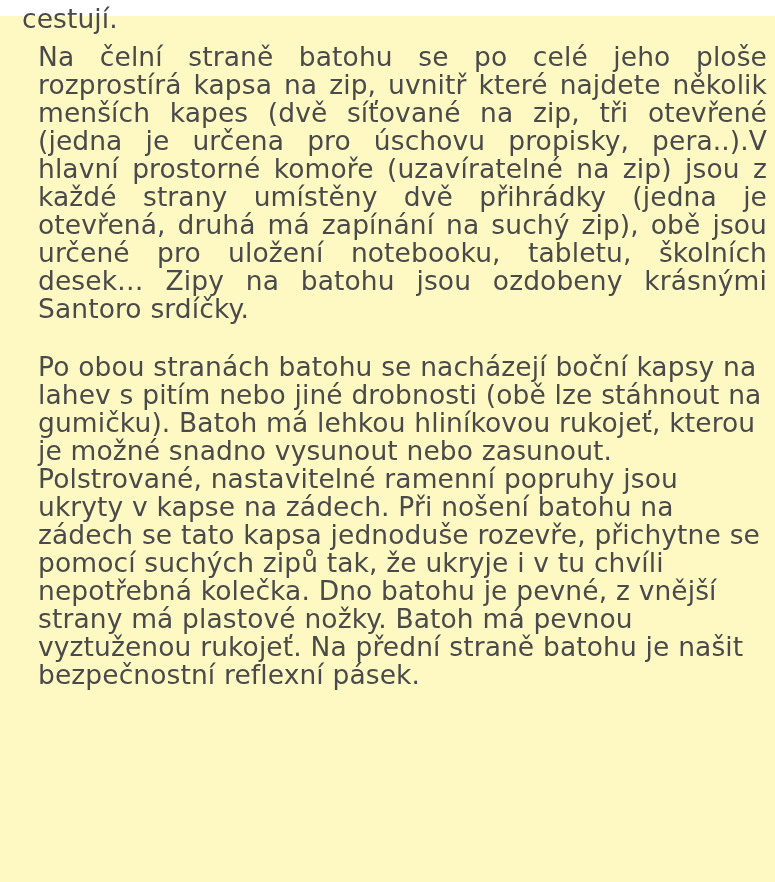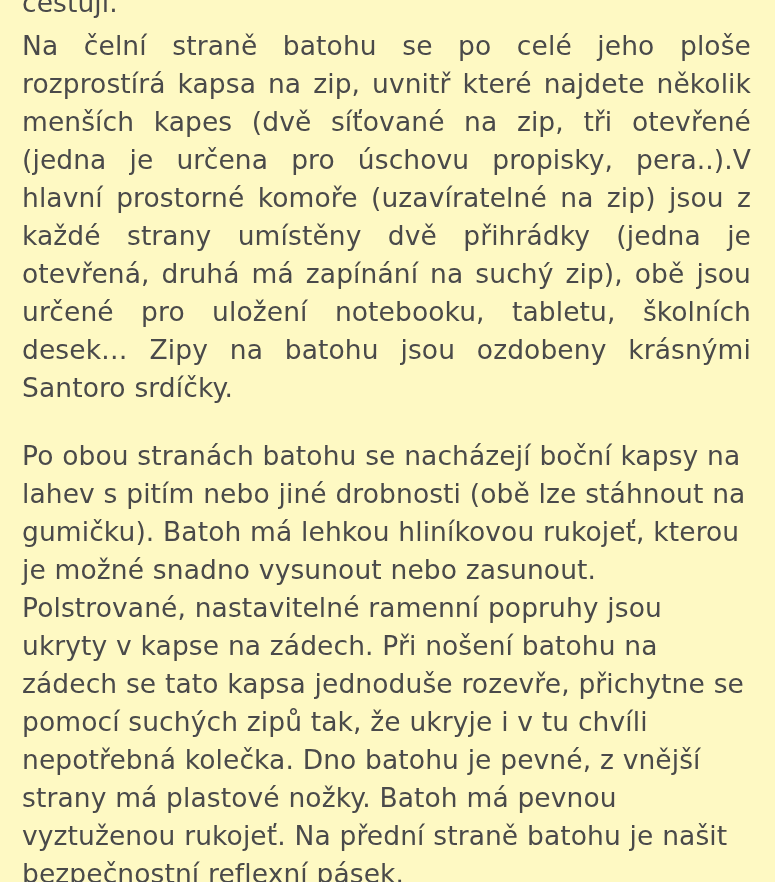--- a/index.html
+++ b/index.html
@@ -27,25 +27,25 @@
     left: 22px;
     width: 711px;
     color: #4a4a4a;
     font-size: 26.5px;
     line-height: 37px;
     letter-spacing: 0.1px;
   }
   .para {
     color: #4a4a4a;
     font-size: 26.5px;
-    line-height: 38px;
+    line-height: 28px;
     text-align: justify;
     text-justify: inter-word;
     letter-spacing: 0.1px;
-    margin: 0;
+    margin: 16px;
     width: 729px;
     word-spacing: 0.2px;
   }
   .para + .para {
     margin-top: 30px;
   }
   #p-top {
     padding-top: 27px;
   }
   .para:last-of-type {

